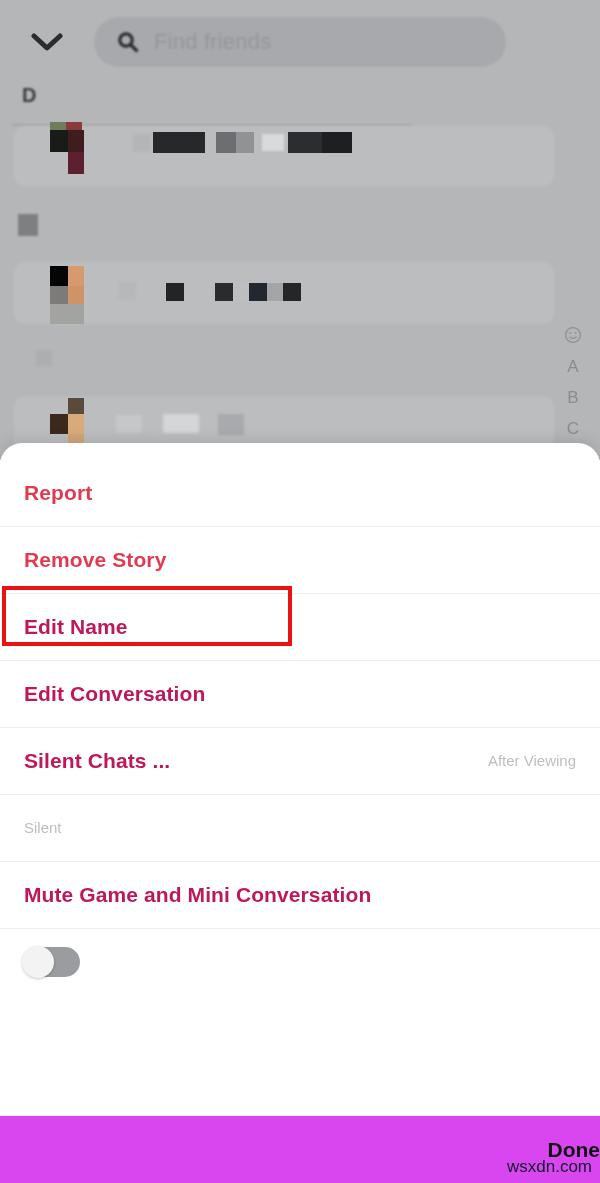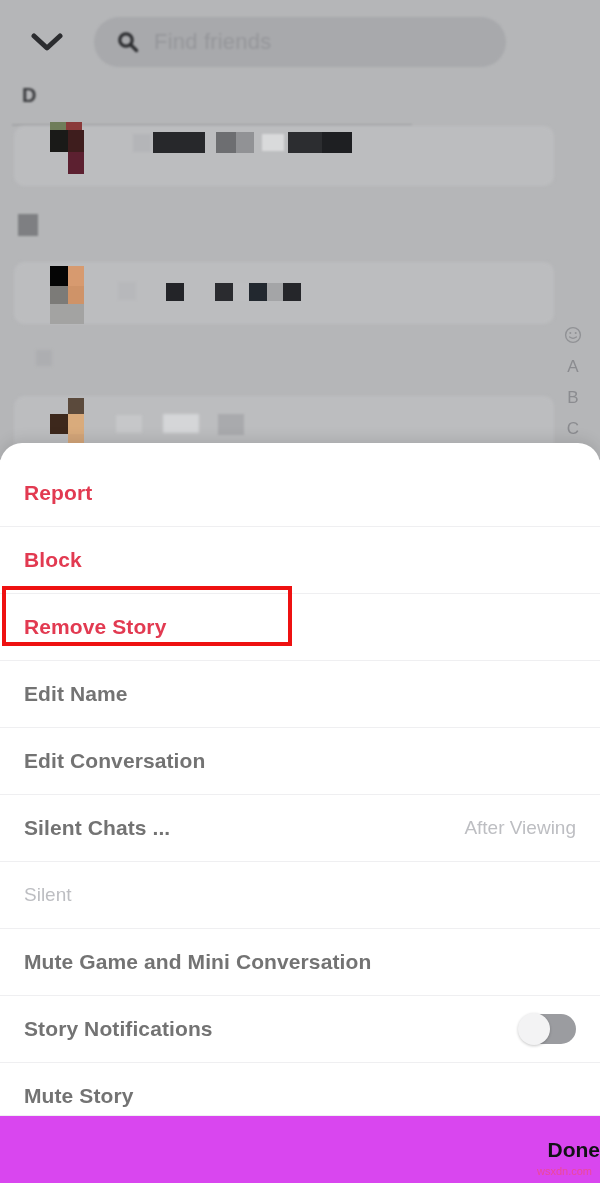--- a/index.html
+++ b/index.html
@@ -175,30 +175,30 @@
     content: "";
     position: absolute;
     left: 0; right: 0; top: 0;
     height: 1px;
     background: #efeff1;
   }
 
   .menu-label {
     font-size: 21px;
     font-weight: bold;
-    color: #737373;
+    color: #be185d;
     letter-spacing: 0.1px;
     white-space: nowrap;
   }
   .menu-label.danger {
     color: #e23a51;
   }
 
   .menu-value {
-    font-size: 19px;
+    font-size: 15px;
     color: #bdbec2;
     white-space: nowrap;
     text-align: right;
   }
 
   
   .toggle {
     position: relative;
     width: 56px;
     height: 30px;
@@ -251,22 +251,22 @@
     border: 4px solid #ee1111;
     box-sizing: border-box;
     pointer-events: none;
     z-index: 30;
   }
 
   .watermark {
     position: absolute;
     right: 8px;
     bottom: 6px;
-    font-size: 11px;
-    color: #ec4899;
+    font-size: 17px;
+    color: #0f172a;
     font-family: "Liberation Sans", sans-serif;
     z-index: 40;
   }
 </style>
 </head>
 <body>
 
 <div id="screen">
 
   <div class="bg-app">
@@ -356,23 +356,20 @@
     </div>
   </div>
 
   <div class="sheet">
     <div class="menu-list">
 
       <div class="menu-row">
         <span class="menu-label danger">Report</span>
       </div>
 
-      <div class="menu-row">
-        <span class="menu-label danger">Block</span>
-      </div>
 
       <div class="menu-row">
         <span class="menu-label danger">Remove Story</span>
       </div>
 
       <div class="menu-row">
         <span class="menu-label">Edit Name</span>
       </div>
 
       <div class="menu-row">
@@ -386,29 +383,25 @@
 
       <div class="menu-row">
         <span class="menu-value">Silent</span>
       </div>
 
       <div class="menu-row">
         <span class="menu-label">Mute Game and Mini Conversation</span>
       </div>
 
       <div class="menu-row">
-        <span class="menu-label">Story Notifications</span>
         <span class="toggle">
           <span class="knob"></span>
         </span>
       </div>
 
-      <div class="menu-row">
-        <span class="menu-label">Mute Story</span>
-      </div>
 
     </div>
 
     <div class="done-sep"></div>
     <div class="done-bar">
       <span class="done-label">Done</span>
     </div>
   </div>
 
   <div class="annot-box"></div>

